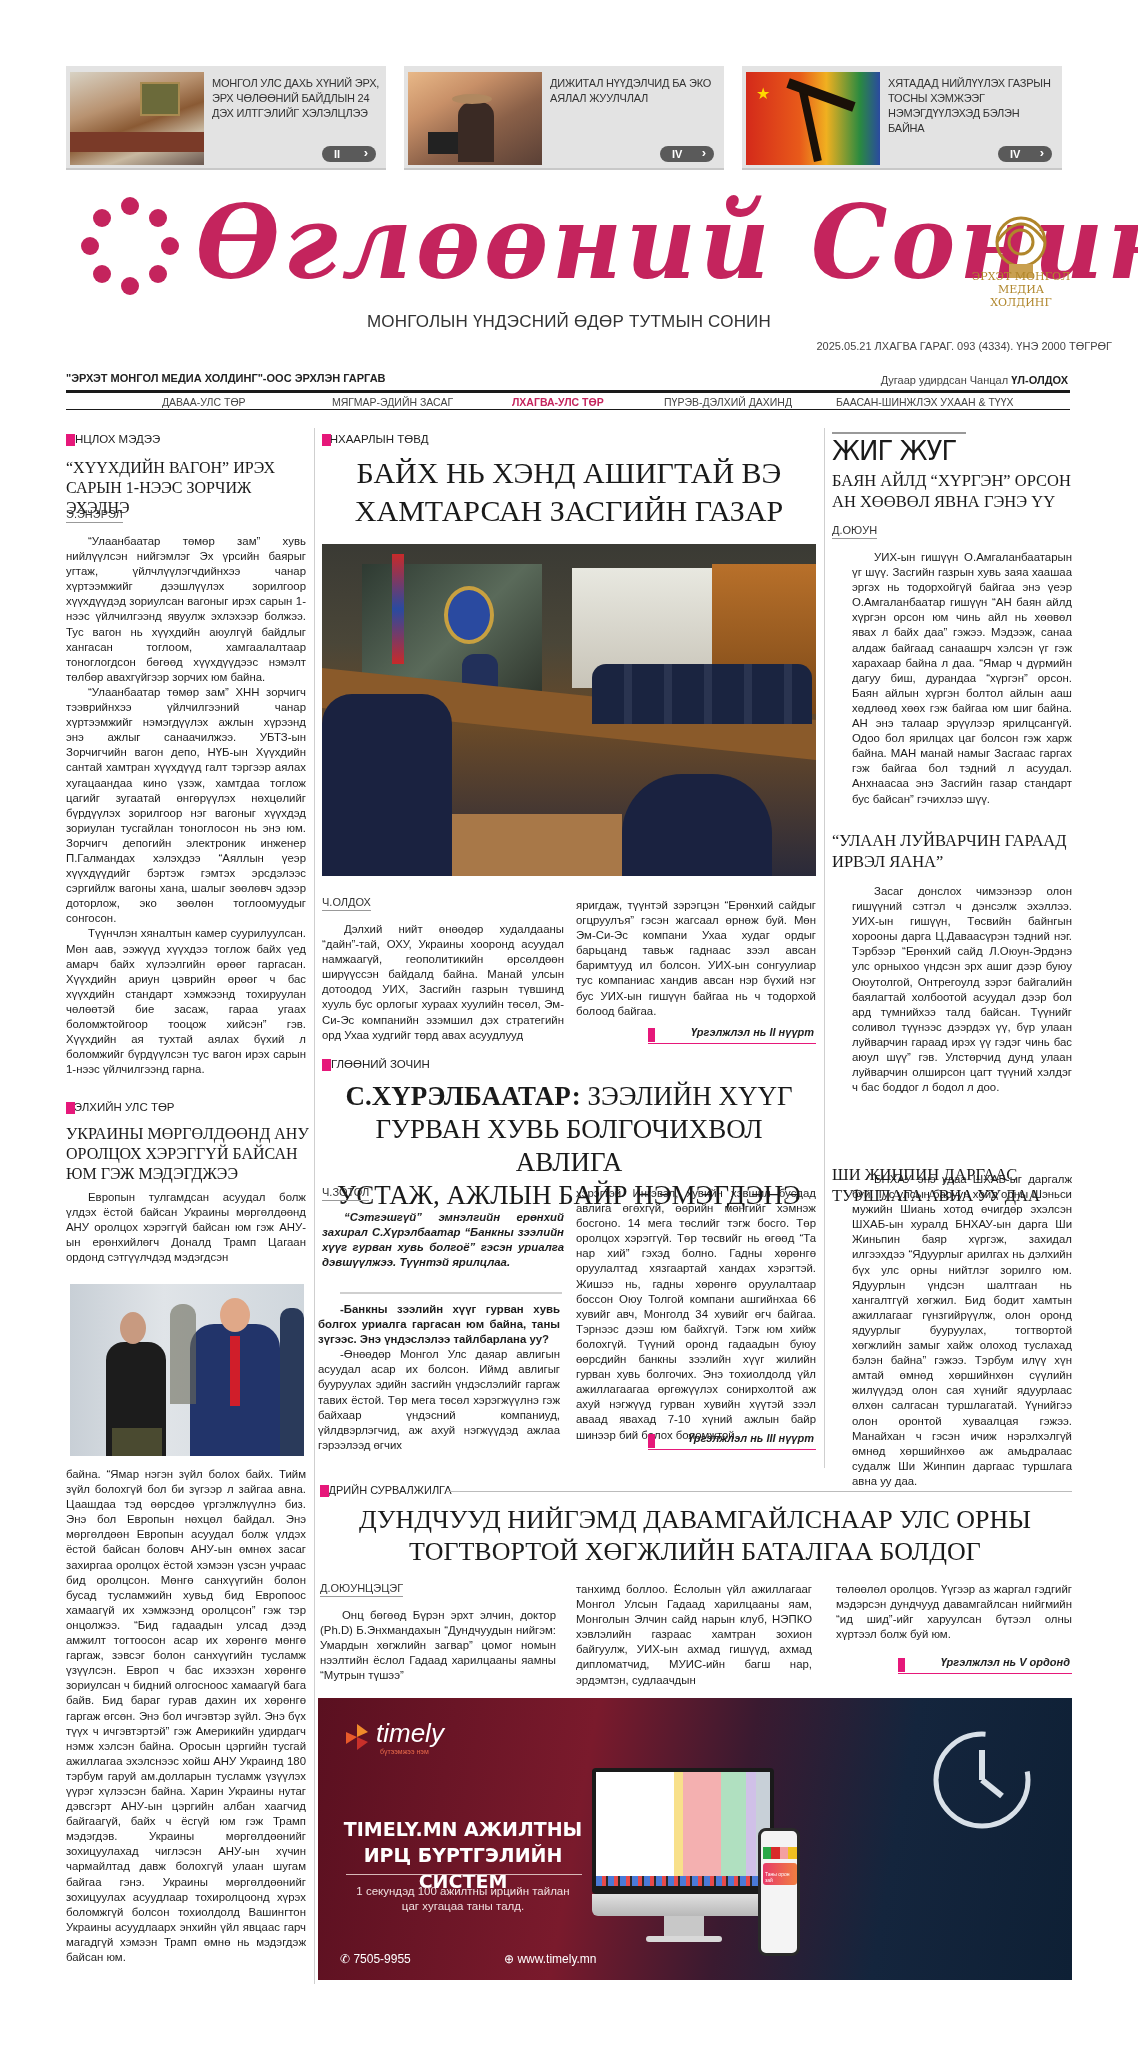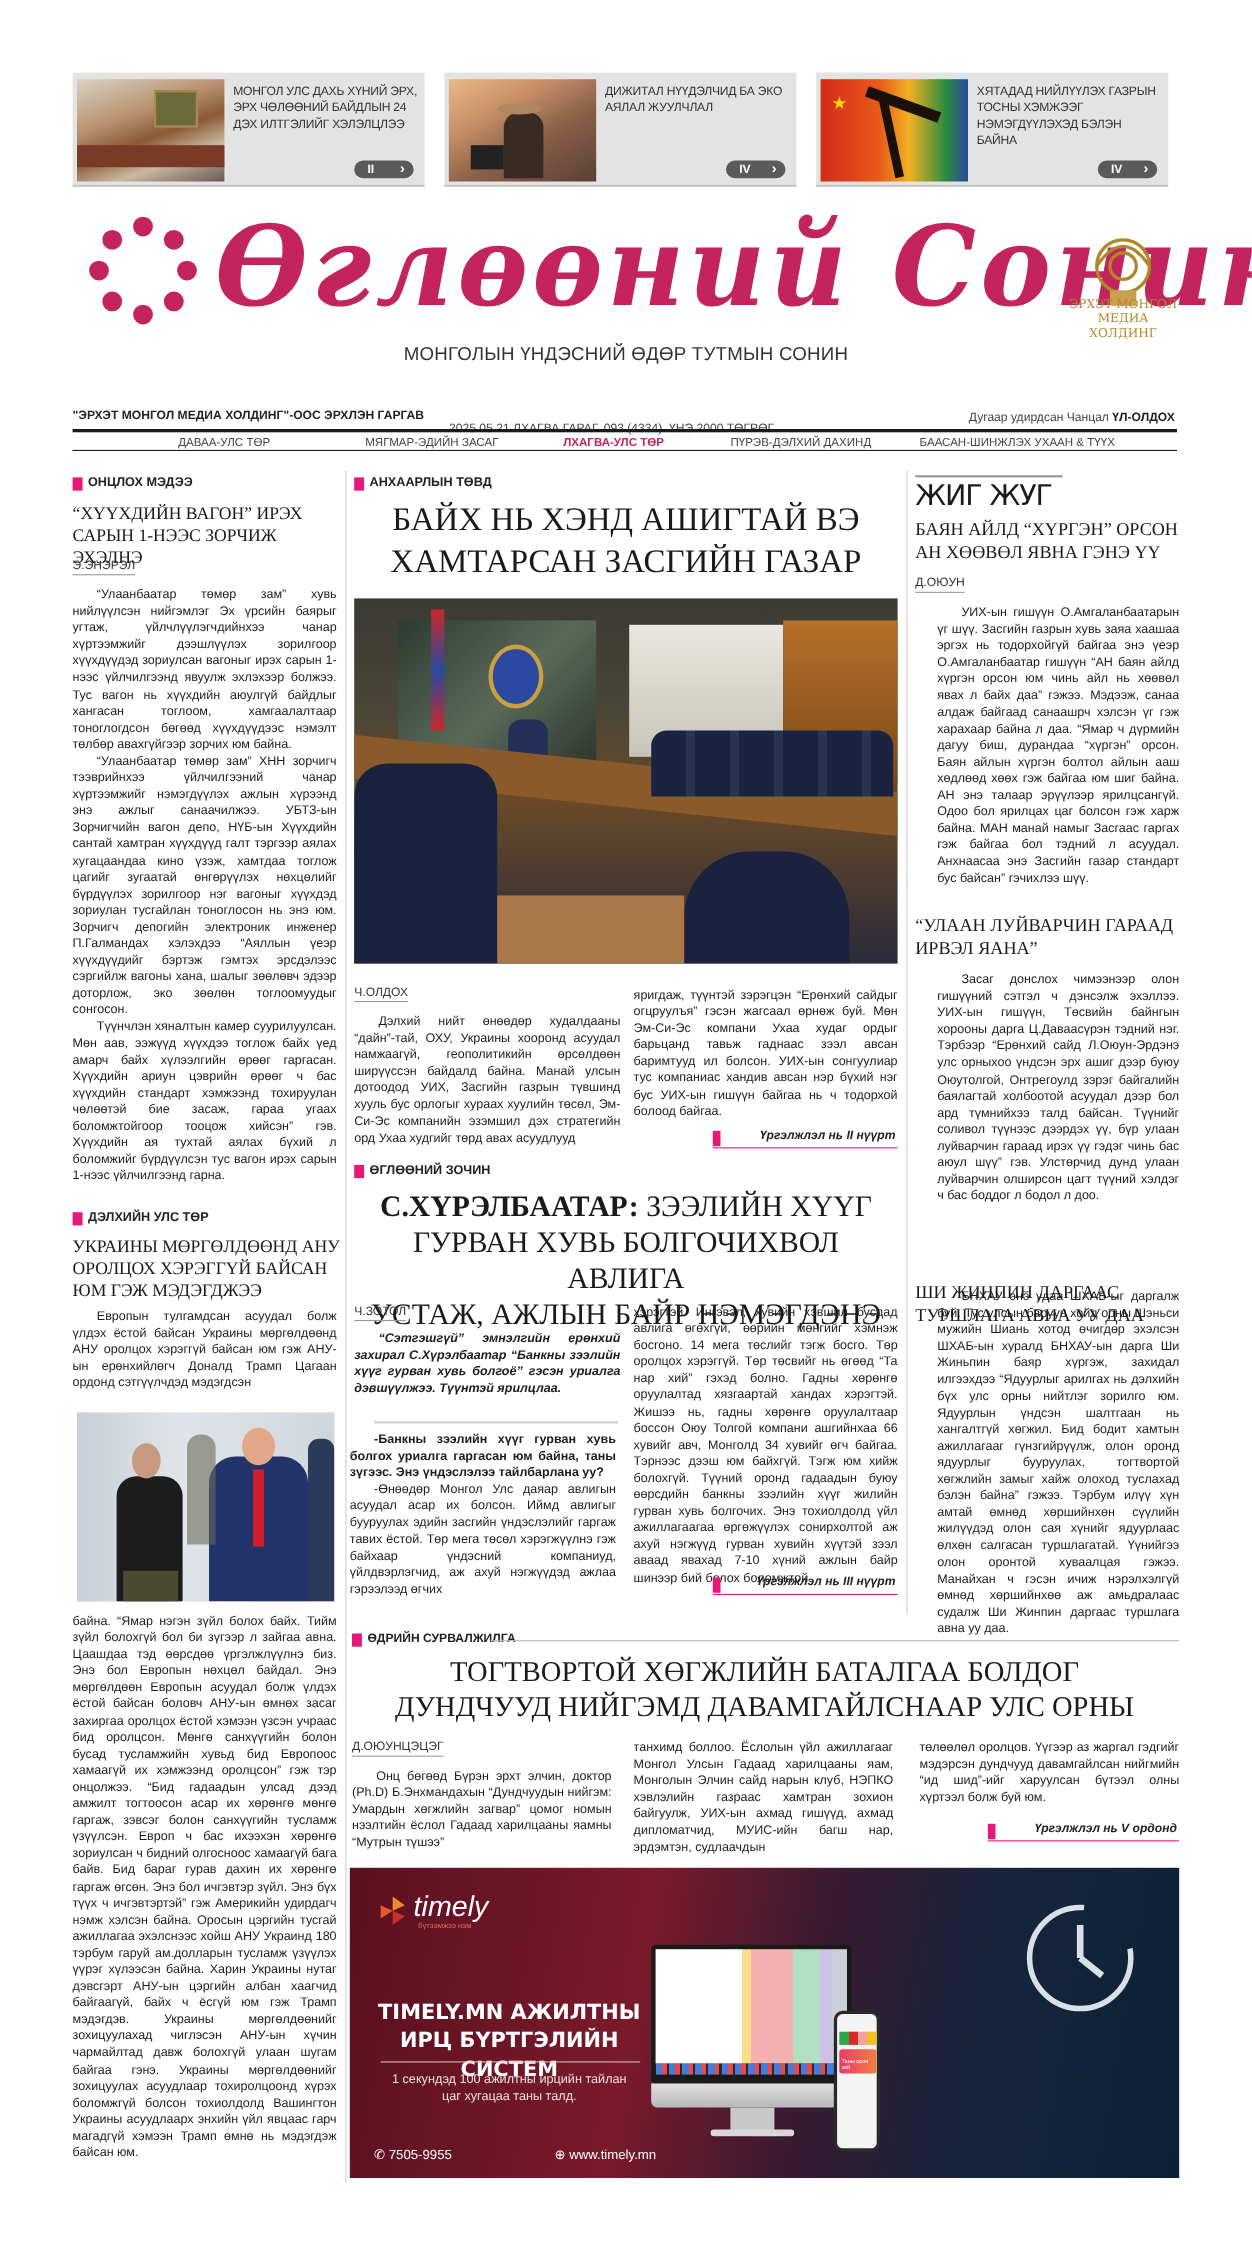--- a/index.html
+++ b/index.html
@@ -13,33 +13,33 @@
   .teaser .ttext { position: absolute; left: 146px; top: 10px; width: 168px; font-family: "Liberation Sans", sans-serif; font-size: 11px; line-height: 15px; color: #333; text-transform: uppercase; letter-spacing: -0.2px; }
   .teaser .pg { position: absolute; right: 10px; bottom: 6px; width: 54px; height: 16px; border-radius: 8px; background: #5a5a5a; color: #fff; font-size: 11px; line-height: 16px; padding-left: 12px; font-weight: bold; }
   .teaser .pg::after { content: "›"; position: absolute; right: 8px; top: -1px; font-size: 13px; }
 
   
   .logo-ring { position: absolute; left: 80px; top: 196px; width: 100px; height: 100px; }
   .logo-title { position: absolute; left: 196px; top: 178px; width: 740px; height: 130px; font-family: "DejaVu Serif", serif; font-style: italic; font-weight: bold; font-size: 96px; color: #c4245d; letter-spacing: 4px; white-space: nowrap; line-height: 130px; transform: scaleY(1.05); }
   .holding-logo { position: absolute; left: 974px; top: 196px; width: 94px; height: 100px; }
   .holding-text { position: absolute; left: 966px; top: 270px; width: 110px; font-family: "DejaVu Serif", serif; font-size: 11px; line-height: 13px; color: #b0862b; text-align: center; }
   .tagline { position: absolute; left: 0; width: 1138px; top: 312px; text-align: center; font-size: 17px; color: #333; letter-spacing: 0.2px; }
-  .dateline { position: absolute; left: 0; width: 1112px; top: 340px; text-align: center; font-size: 11px; color: #444; margin-top: 44px; }
+  .dateline { position: absolute; left: 0; width: 1112px; top: 340px; text-align: right; font-size: 11px; color: #444; }
   .publisher { position: absolute; left: 66px; top: 372px; font-size: 11px; font-weight: bold; color: #222; }
   .editor { position: absolute; right: 70px; top: 374px; font-size: 11px; color: #444; }
   .editor b { color: #222; }
   .nav-bar { position: absolute; left: 66px; top: 390px; width: 1004px; height: 20px; border-top: 3px solid #1a1a1a; border-bottom: 1px solid #1a1a1a; }
   .nav-item { position: absolute; top: 3px; font-size: 10.5px; color: #444; white-space: nowrap; }
   .nav-item.active { color: #c4245d; font-weight: bold; }
 
   
   .vrule { position: absolute; width: 1px; background: #cfcfcf; }
 
   
-  .sec { position: absolute; font-size: 11.5px; font-weight: bold; color: #222; padding-left: 14px; white-space: nowrap; }
+  .sec { position: absolute; font-size: 11.5px; font-weight: normal; color: #222; white-space: nowrap; }
   .sec::before { content: ""; position: absolute; left: 0; top: 1px; width: 9px; height: 12px; background: #e6187a; }
 
   .serif-head { font-family: "Liberation Serif", serif; color: #1a1a1a; text-transform: uppercase; }
   .byline { position: absolute; font-size: 11px; color: #333; border-bottom: 1px solid #999; padding-bottom: 2px; }
   .body { position: absolute; font-family: "Liberation Sans", sans-serif; font-size: 11.4px; line-height: 15.1px; color: #1c1c1c; text-align: justify; hyphens: auto; }
   .body p { text-indent: 22px; }
   .cont { position: absolute; height: 18px; border-bottom: 1px solid #e6187a; font-size: 11px; font-style: italic; font-weight: bold; color: #222; text-align: right; padding-right: 2px; }
   .cont::before { content: ""; position: absolute; left: 0; top: 2px; width: 7px; height: 14px; background: #e6187a; }
 
   .photo { position: absolute; overflow: hidden; }
@@ -198,22 +198,22 @@
 </div>
 
 <div class="abs serif-head" style="left:832px;top:1120px;width:240px;font-size:16.5px;line-height:21px;margin-top:44px;">ШИ ЖИНПИН ДАРГААС ТУРШЛАГА АВНА УУ ДАА</div>
 <div class="body" style="left:852px;top:1172px;width:220px;">
   <p>БНХАУ энэ удаа ШХАБ-ыг даргалж буй. Тус улсын баруун хойд орны Шэньси мужийн Шиань хотод өчигдөр эхэлсэн ШХАБ-ын хуралд БНХАУ-ын дарга Ши Жиньпин баяр хүргэж, захидал илгээхдээ “Ядуурлыг арилгах нь дэлхийн бүх улс орны нийтлэг зорилго юм. Ядуурлын үндсэн шалтгаан нь хангалтгүй хөгжил. Бид бодит хамтын ажиллагааг гүнзгийрүүлж, олон оронд ядуурлыг бууруулах, тогтвортой хөгжлийн замыг хайж олоход туслахад бэлэн байна” гэжээ. Тэрбум илүү хүн амтай өмнөд хөршийнхөн сүүлийн жилүүдэд олон сая хүнийг ядуурлаас өлхөн салгасан туршлагатай. Үүнийгээ олон оронтой хуваалцая гэжээ. Манайхан ч гэсэн ичиж нэрэлхэлгүй өмнөд хөршийнхөө аж амьдралаас судалж Ши Жинпин даргаас туршлага авна уу даа.</p>
 </div>
 
 <div class="sec" style="left:320px;top:1484px;font-size:11px;">ӨДРИЙН СУРВАЛЖИЛГА</div>
 <div class="abs" style="left:446px;top:1491px;width:626px;height:1px;background:#bbb;"></div>
 <div class="abs serif-head" style="left:318px;top:1504px;width:754px;text-align:center;font-size:26px;line-height:32px;">
+  <div>ДУНДЧУУД НИЙГЭМД ДАВАМГАЙЛСНААР УЛС ОРНЫ</div>
   <div>ТОГТВОРТОЙ ХӨГЖЛИЙН БАТАЛГАА БОЛДОГ</div>
-  <div>ДУНДЧУУД НИЙГЭМД ДАВАМГАЙЛСНААР УЛС ОРНЫ</div>
 </div>
 <div class="byline" style="left:320px;top:1582px;">Д.ОЮУНЦЭЦЭГ</div>
 <div class="body" style="left:320px;top:1608px;width:236px;">
   <p>Онц бөгөөд Бүрэн эрхт элчин, доктор (Ph.D) Б.Энхмандахын “Дундчуудын нийгэм: Умардын хөгжлийн загвар” цомог номын нээлтийн ёслол Гадаад харилцааны яамны “Мутрын түшээ”</p>
 </div>
 <div class="body" style="left:576px;top:1582px;width:236px;">танхимд боллоо. Ёслолын үйл ажиллагааг Монгол Улсын Гадаад харилцааны яам, Монголын Элчин сайд нарын клуб, НЭПКО хэвлэлийн газраас хамтран зохион байгуулж, УИХ-ын ахмад гишүүд, ахмад дипломатчид, МУИС-ийн багш нар, эрдэмтэн, судлаачдын</div>
 <div class="body" style="left:836px;top:1582px;width:236px;">төлөөлөл оролцов. Үүгээр аз жаргал гэдгийг мэдэрсэн дундчууд давамгайлсан нийгмийн “ид шид”-ийг харуулсан бүтээл олны хүртээл болж буй юм.</div>
 <div class="cont" style="left:898px;top:1656px;width:174px;">Үргэлжлэл нь V ордонд</div>
 
 <div class="ad">

